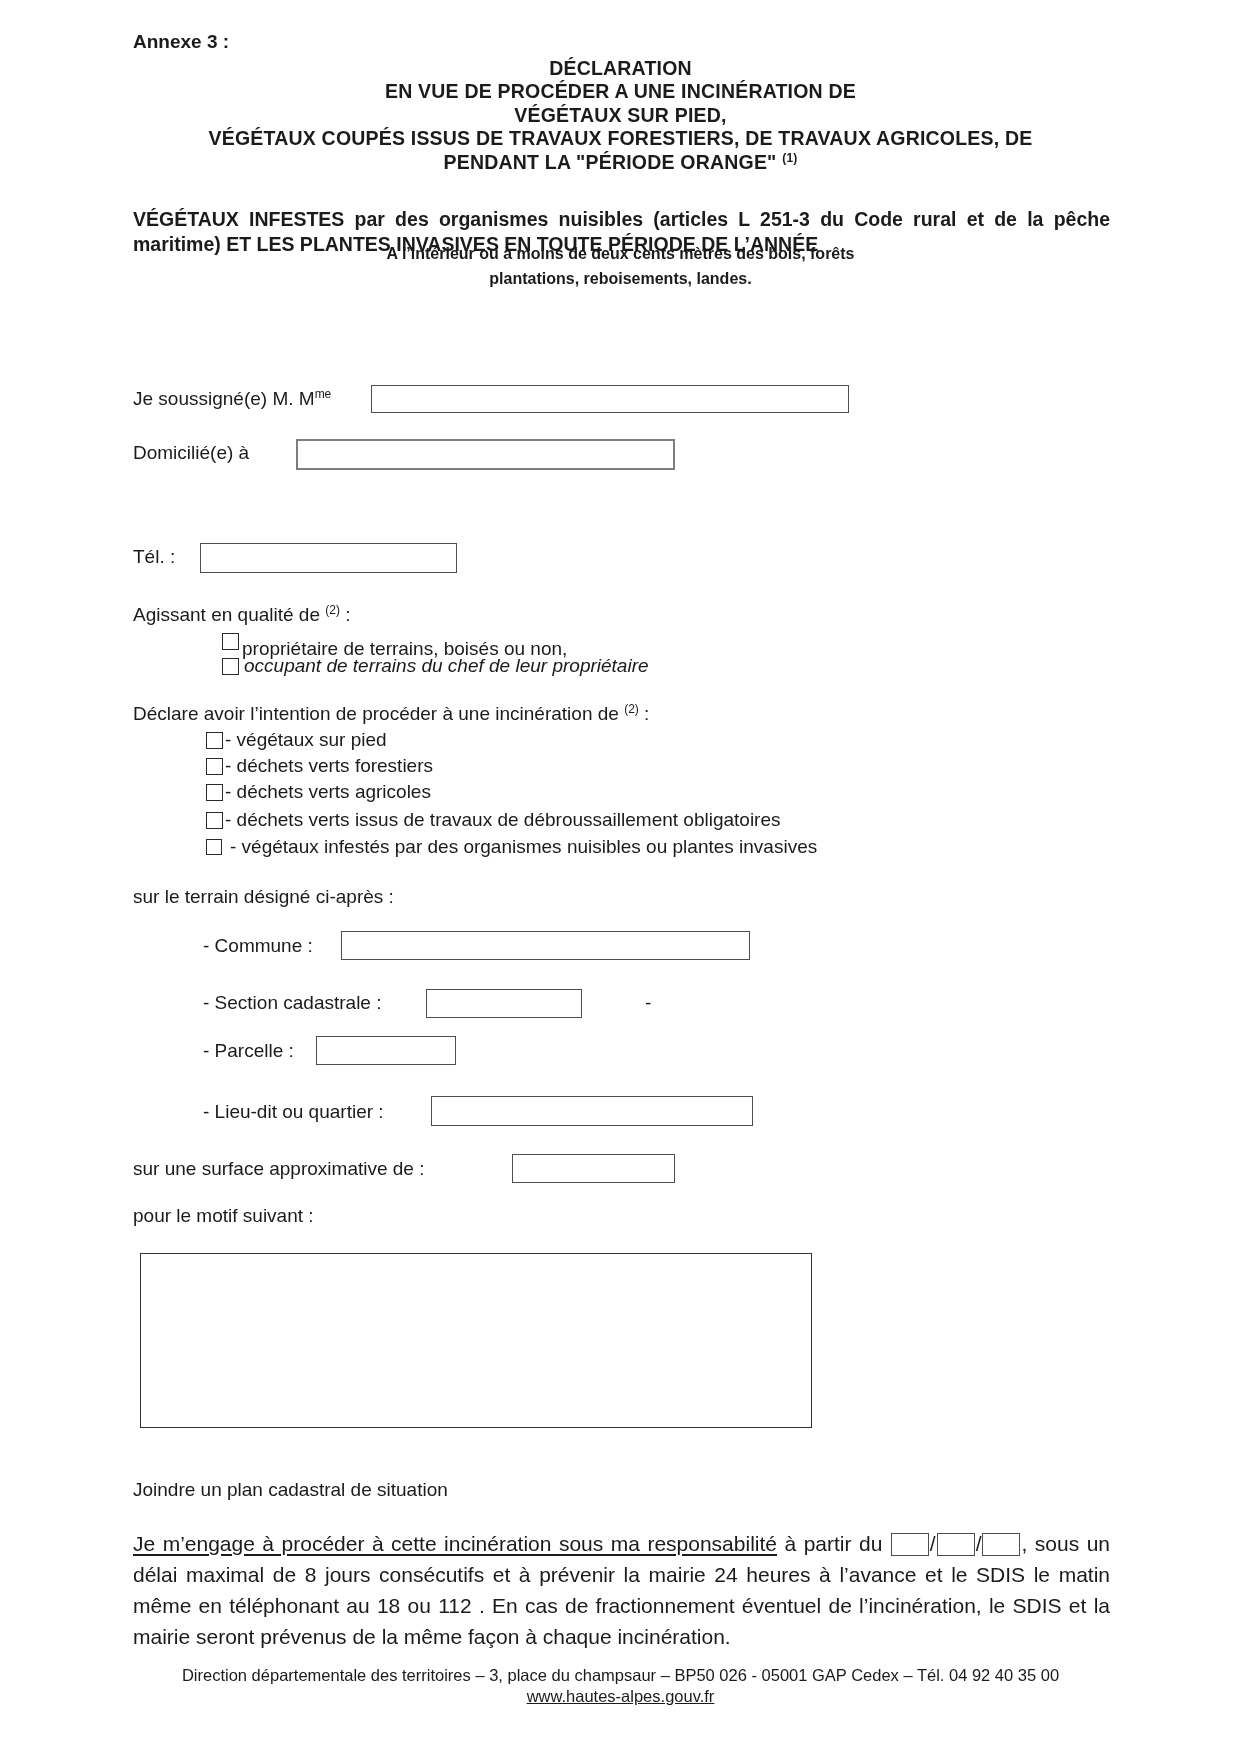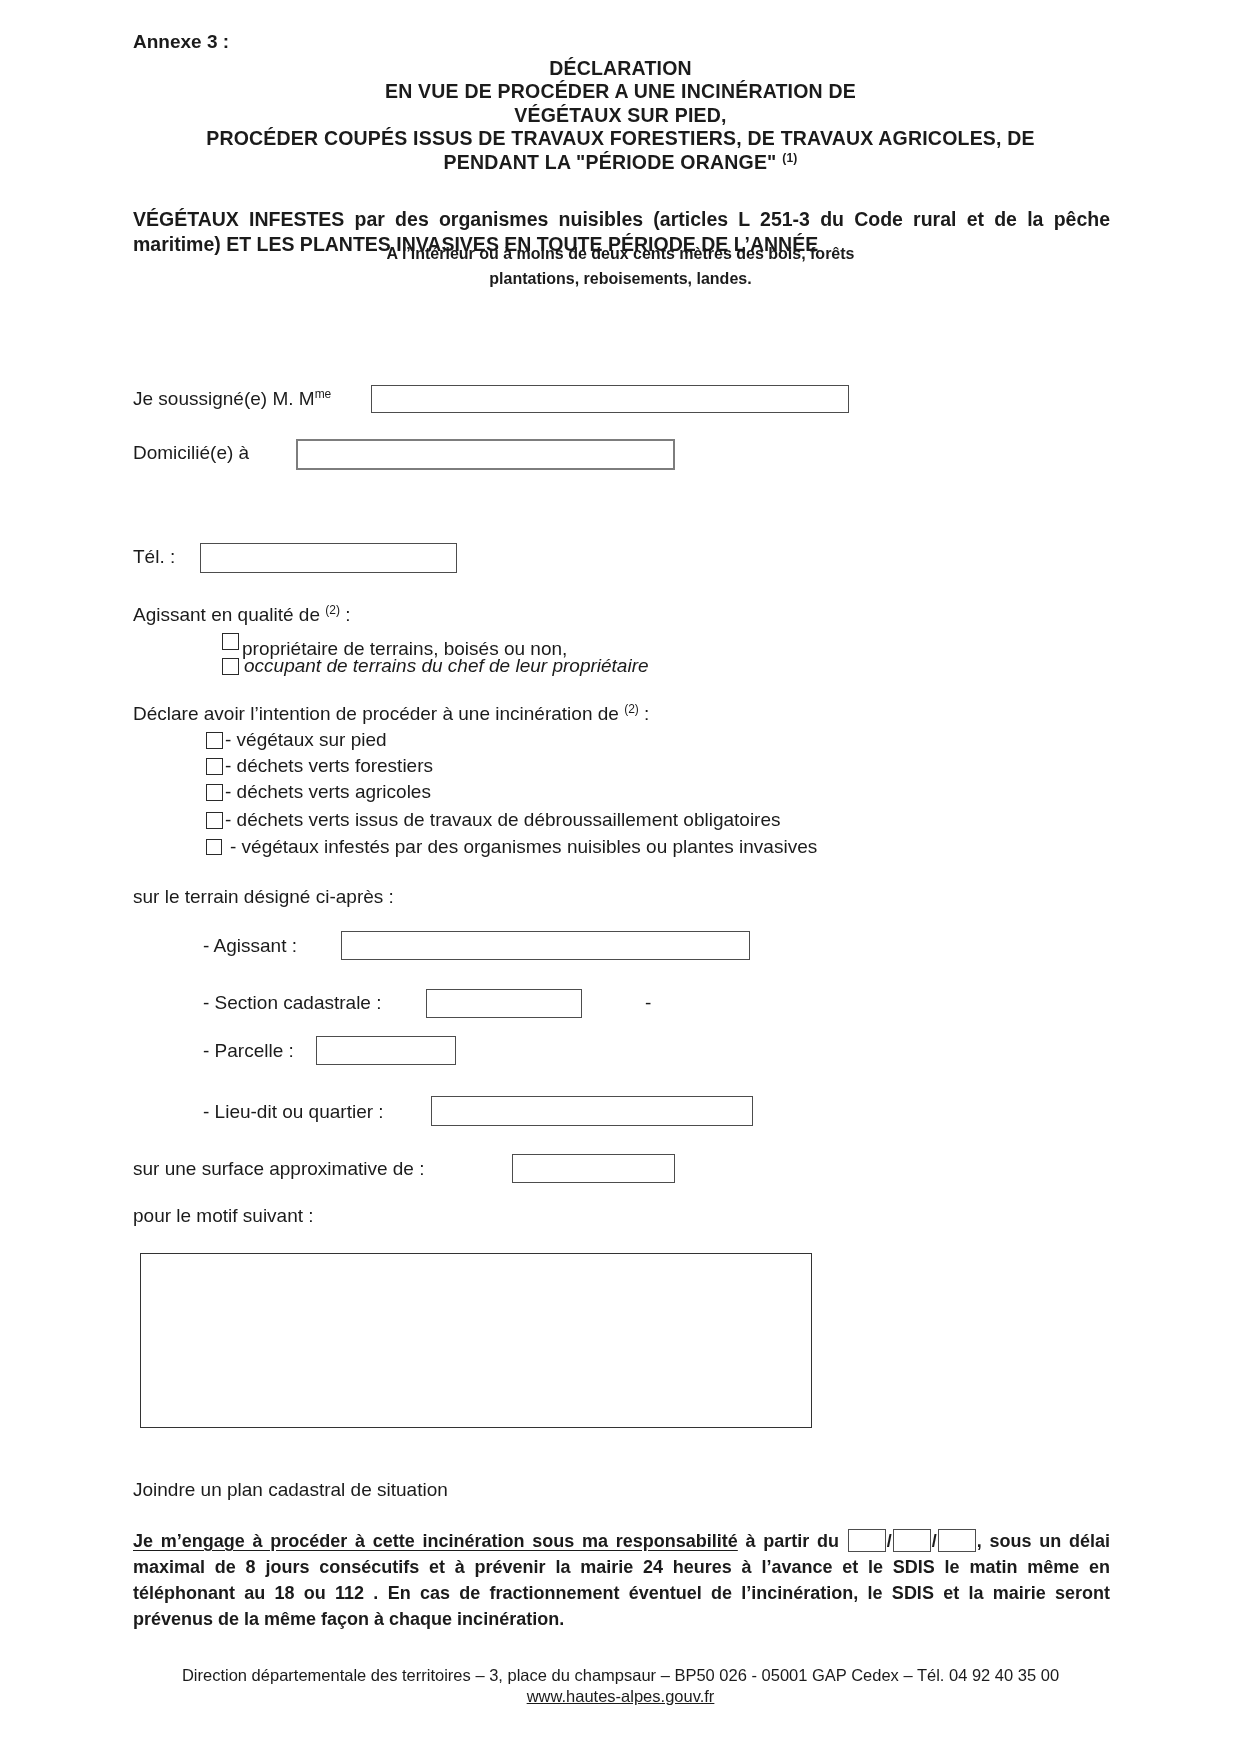--- a/index.html
+++ b/index.html
@@ -15,36 +15,36 @@
   .bold { font-weight:bold; }
   .center { left:0; right:0; text-align:center; }
   .title { font-size:19.5px; line-height:23.4px; letter-spacing:0.2px; }
   .just { text-align:justify; }
   .ibox { position:absolute; border:1.6px solid #4d4d4d; background:#fff; font-size:18px; line-height:24px; padding:1px 4px; }
   .ibox.gray { border:2px solid #7d7d7d; }
   .cb { position:absolute; width:17px; height:17px; border:1.9px solid #2a2a2a; background:#fff; }
   sup { font-size:12px; line-height:0; vertical-align:super; }
   .dbox { display:inline-block; width:38px; height:23px; border:1.7px solid #4d4d4d; background:#fff; vertical-align:-5px; margin:0 1px; }
   .ul { text-decoration:underline; text-underline-offset:3px; }
-  .eng { font-size:18px; line-height:26px;font-weight:bold; }
+  .eng { font-size:21px; line-height:31px; }
   .ftr { font-size:16.5px; line-height:20px; }
   .link { text-decoration:underline; }
 </style>
 </head>
 <body>
 
 <div id="page">
 
   <div class="abs lbl bold" style="left:133px; top:30px;">Annexe 3 :</div>
 
   <div class="abs center bold title" style="top:57px;">
     <div>DÉCLARATION</div>
     <div>EN VUE DE PROCÉDER A UNE INCINÉRATION DE</div>
     <div>VÉGÉTAUX SUR PIED,</div>
-    <div>PROCÉDER COUPÉS ISSUS DE TRAVAUX FORESTIERS, DE TRAVAUX AGRICOLES, DE</div>
+    <div>VÉGÉTAUX COUPÉS ISSUS DE TRAVAUX FORESTIERS, DE TRAVAUX AGRICOLES, DE</div>
     <div><span>PENDANT LA "PÉRIODE ORANGE" </span><sup>(1)</sup></div>
   </div>
 
   <div class="abs bold just" style="left:133px; top:207px; width:977px; font-size:19.5px; line-height:24.5px;">VÉGÉTAUX INFESTES par des organismes nuisibles (articles L 251-3 du Code rural et de la pêche maritime) ET LES PLANTES INVASIVES EN TOUTE PÉRIODE DE L’ANNÉE</div>
 
   <div class="abs center" style="top:241px; font-size:16px; line-height:25px;font-weight:bold;">
     <div>A l’intérieur ou à moins de deux cents mètres des bois, forêts</div>
     <div>plantations, reboisements, landes.</div>
   </div>
 
@@ -77,21 +77,21 @@
   <div class="abs lbl" style="left:225px; top:780px;">- déchets verts agricoles</div>
 
   <span class="cb" style="left:206px; top:812px;"></span>
   <div class="abs lbl" style="left:225px; top:808px;">- déchets verts issus de travaux de débroussaillement obligatoires</div>
 
   <span class="cb" style="left:206px; top:839px; width:16px; height:16px;"></span>
   <div class="abs lbl" style="left:230px; top:835px;">- végétaux infestés par des organismes nuisibles ou plantes invasives</div>
 
   <div class="abs lbl" style="left:133px; top:885px;">sur le terrain désigné ci-après :</div>
 
-  <div class="abs lbl" style="left:203px; top:934px;">- Agissant :</div>
+  <div class="abs lbl" style="left:203px; top:934px;">- Commune :</div>
   <div class="ibox" style="left:341px; top:931px; width:409px; height:29px;"></div>
 
   <div class="abs lbl" style="left:203px; top:991px;">- Section cadastrale :</div>
   <div class="ibox" style="left:426px; top:989px; width:156px; height:29px;"></div>
   <div class="abs lbl" style="left:645px; top:991px;">-</div>
 
   <div class="abs lbl" style="left:203px; top:1039px;">- Parcelle :</div>
   <div class="ibox" style="left:316px; top:1036px; width:140px; height:29px;"></div>
 
   <div class="abs lbl" style="left:203px; top:1100px;">- Lieu-dit ou quartier :</div>

